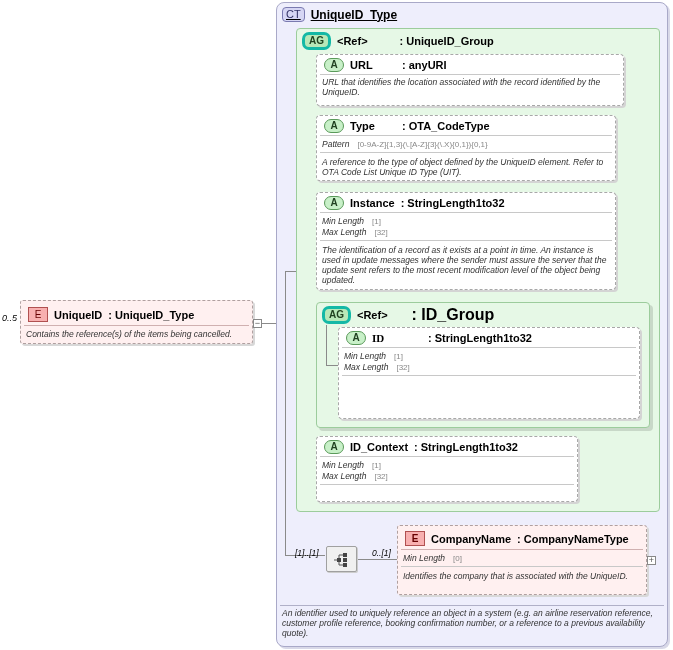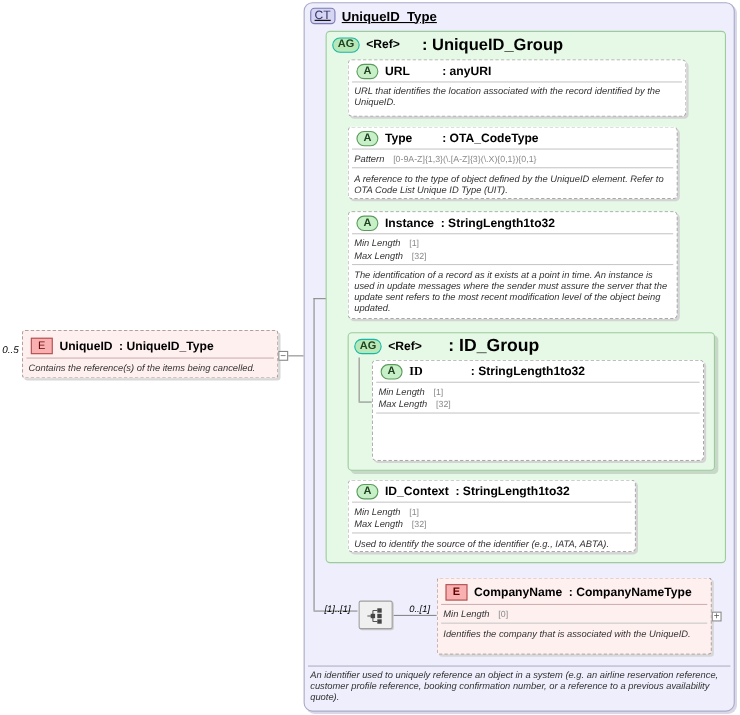--- a/index.html
+++ b/index.html
@@ -9,21 +9,21 @@
 
   
   .ct-box { left: 276px; top: 2px; width: 392px; height: 645px; border: 1px solid #a9a9c8; border-radius: 8px;
             background: #eeeefc; box-shadow: 2px 2px 0 #d8d8e8; }
   .ct-badge { display:inline-block; font-size: 11px; padding: 0 3px; border: 1px solid #7a7ab0; border-radius: 4px;
               background: #d6d6f4; color:#333366; line-height: 13px; }
   .ct-title { font-weight: bold; font-size: 12px; }
 
   
   .ag-box { border: 1px solid #9ccc9c; background: #e6f8e6; border-radius: 4px; }
-  .ag-badge { display:inline-block; font-size: 10px; padding: 0 4px; border: 1px solid #14b8a6; border-radius: 7px;
+  .ag-badge { display:inline-block; font-size: 10px; padding: 0 4px; border: 3px solid #14b8a6; border-radius: 7px;
               background: #b8e8b8; color:#204020; line-height: 12px; font-weight: bold; }
   .a-badge { display:inline-block; font-size: 10px; width: 20px; text-align:center; border: 1px solid #5a9a5a; border-radius: 7px;
               background: #c8f0c8; color:#204020; line-height: 12px; font-weight: bold; }
   .e-badge { display:inline-block; font-size: 10px; width: 20px; text-align:center; border: 1px solid #b05050;
               background: #f8b0b0; color:#600; line-height: 13px; }
 
   .attr-box { background: #ffffff; border: 1px dashed #a8a8a8; border-radius: 4px; box-shadow: 2px 2px 0 #d4d4d4; }
   .attr-head { font-size: 11px; font-weight: bold; display:flex; align-items:center; gap: 6px; padding: 3px 4px 2px 4px; border-bottom: 1px solid #c8c8c8; margin: 0 3px; }
   .attr-body { font-size: 8.5px; font-style: italic; color: #333; padding: 2px 5px; line-height: 10px; }
   .facet { font-size: 8.5px; font-style: italic; color:#333; line-height: 10px; padding: 0 5px; }
@@ -65,21 +65,21 @@
 <div class="line" style="left:306px; top:250px; width:10px; height:1px;"></div>
 <div class="line" style="left:306px; top:365px; width:10px; height:1px;"></div>
 <div class="line" style="left:306px; top:465px; width:10px; height:1px;"></div>
 <div class="line" style="left:285px; top:555px; width:40px; height:1px;"></div>
 <div class="line" style="left:357px; top:559px; width:40px; height:1px;"></div>
 
 <div class="abs ag-box" style="left:296px; top:28px; width:364px; height:484px;">
   <div style="display:flex; align-items:center; gap:6px; padding:3px 5px;">
     <span class="ag-badge">AG</span>
     <span style="font-weight:bold; font-size:11px;">&lt;Ref&gt;</span>
-    <span style="font-weight:bold; font-size:15px; margin-left:14px;">: UniqueID_Group</span>
+    <span style="font-weight:bold; font-size:11px; margin-left:26px;">: UniqueID_Group</span>
   </div>
 </div>
 
 <div class="abs attr-box" style="left:316px; top:54px; width:308px; height:52px;">
   <div class="attr-head">
     <span class="a-badge">A</span>
     <span style="width:46px;">URL</span>
     <span>: anyURI</span>
   </div>
   <div class="attr-body">URL that identifies the location associated with the record identified by the UniqueID.</div>
@@ -130,21 +130,20 @@
 
 <div class="abs attr-box" style="left:316px; top:436px; width:262px; height:66px;">
   <div class="attr-head">
     <span class="a-badge">A</span>
     <span>ID_Context</span>
     <span>: StringLength1to32</span>
   </div>
   <div class="facet" style="padding-top:3px;"><span>Min Length</span><span class="v">[1]</span></div>
   <div class="facet"><span>Max Length</span><span class="v">[32]</span></div>
   <div class="sep"></div>
-  <div class="attr-body">Used to identify the source of the identifier (e.g., IATA, ABTA).</div>
 </div>
 
 <div class="abs small" style="left:295px; top:548px; font-size:8.5px;">[1]..[1]</div>
 <div class="abs" style="left:326px; top:546px; width:31px; height:26px; border:1px solid #a0a0a0; background:#f0f0f0; border-radius:2px; box-shadow:1px 1px 0 #ccc;">
   <svg width="31" height="26">
     <line x1="7" y1="13" x2="12" y2="13" stroke="#555" stroke-width="1"></line>
     <line x1="12" y1="8" x2="12" y2="18" stroke="#555" stroke-width="1"></line>
     <line x1="12" y1="8" x2="16" y2="8" stroke="#555" stroke-width="1"></line>
     <line x1="12" y1="18" x2="16" y2="18" stroke="#555" stroke-width="1"></line>
     <rect x="10" y="11" width="4" height="4" fill="#444"></rect>

